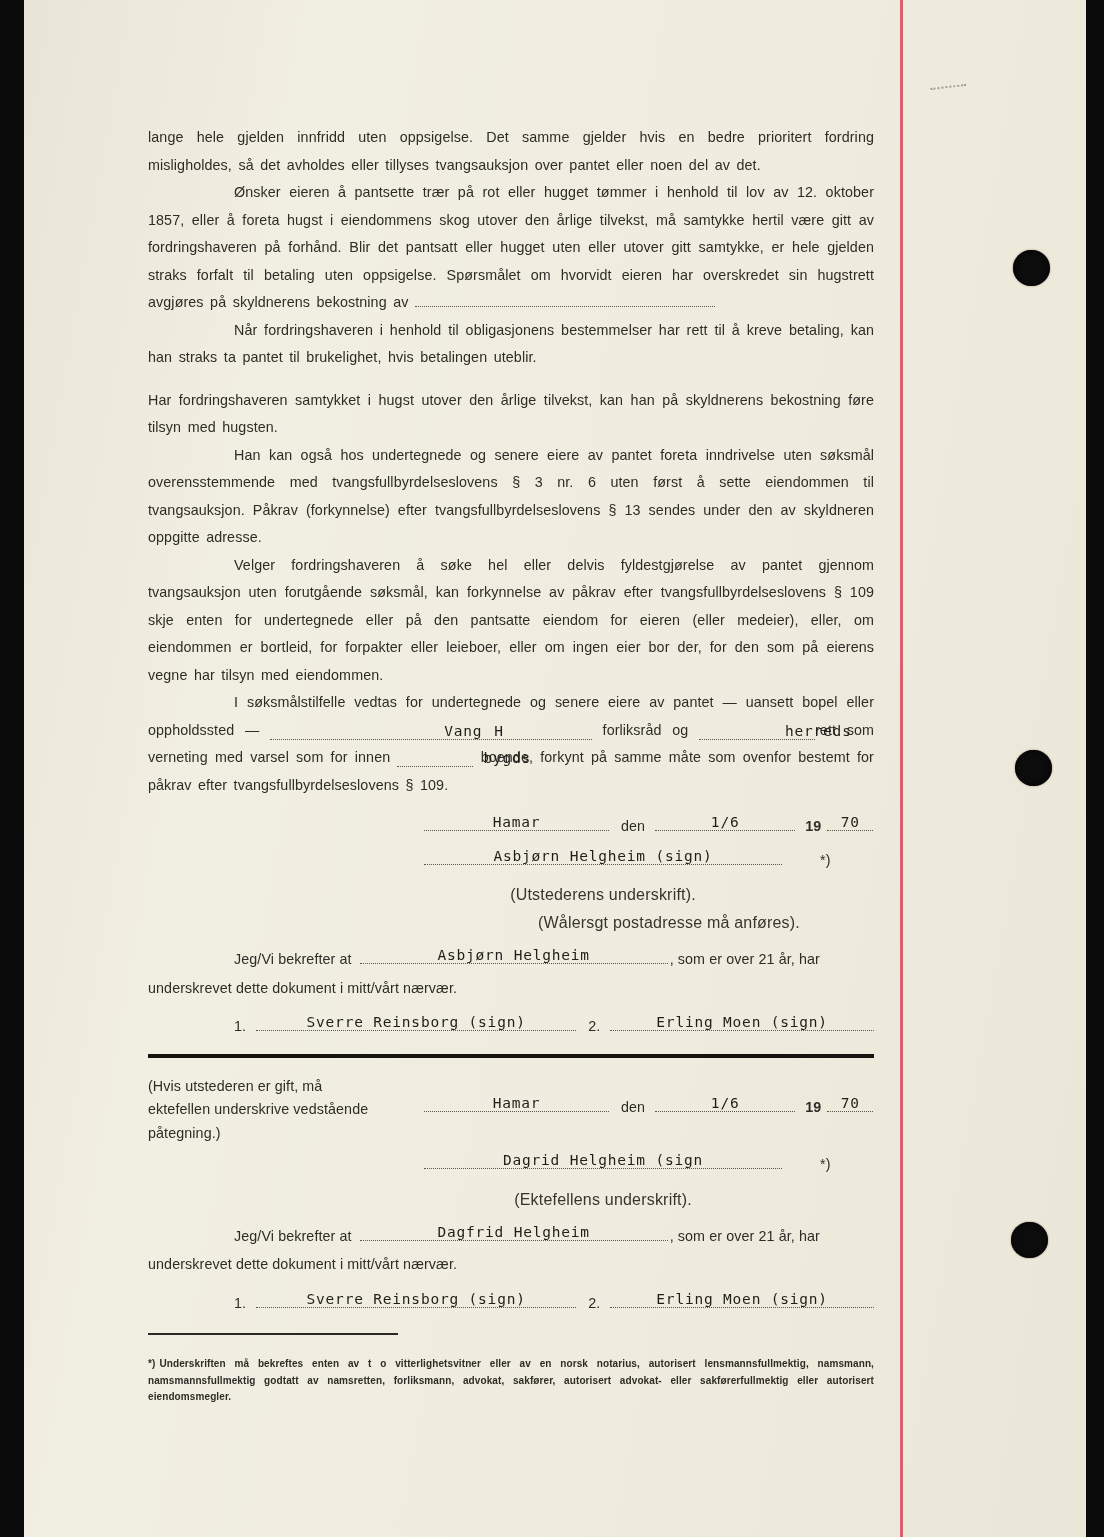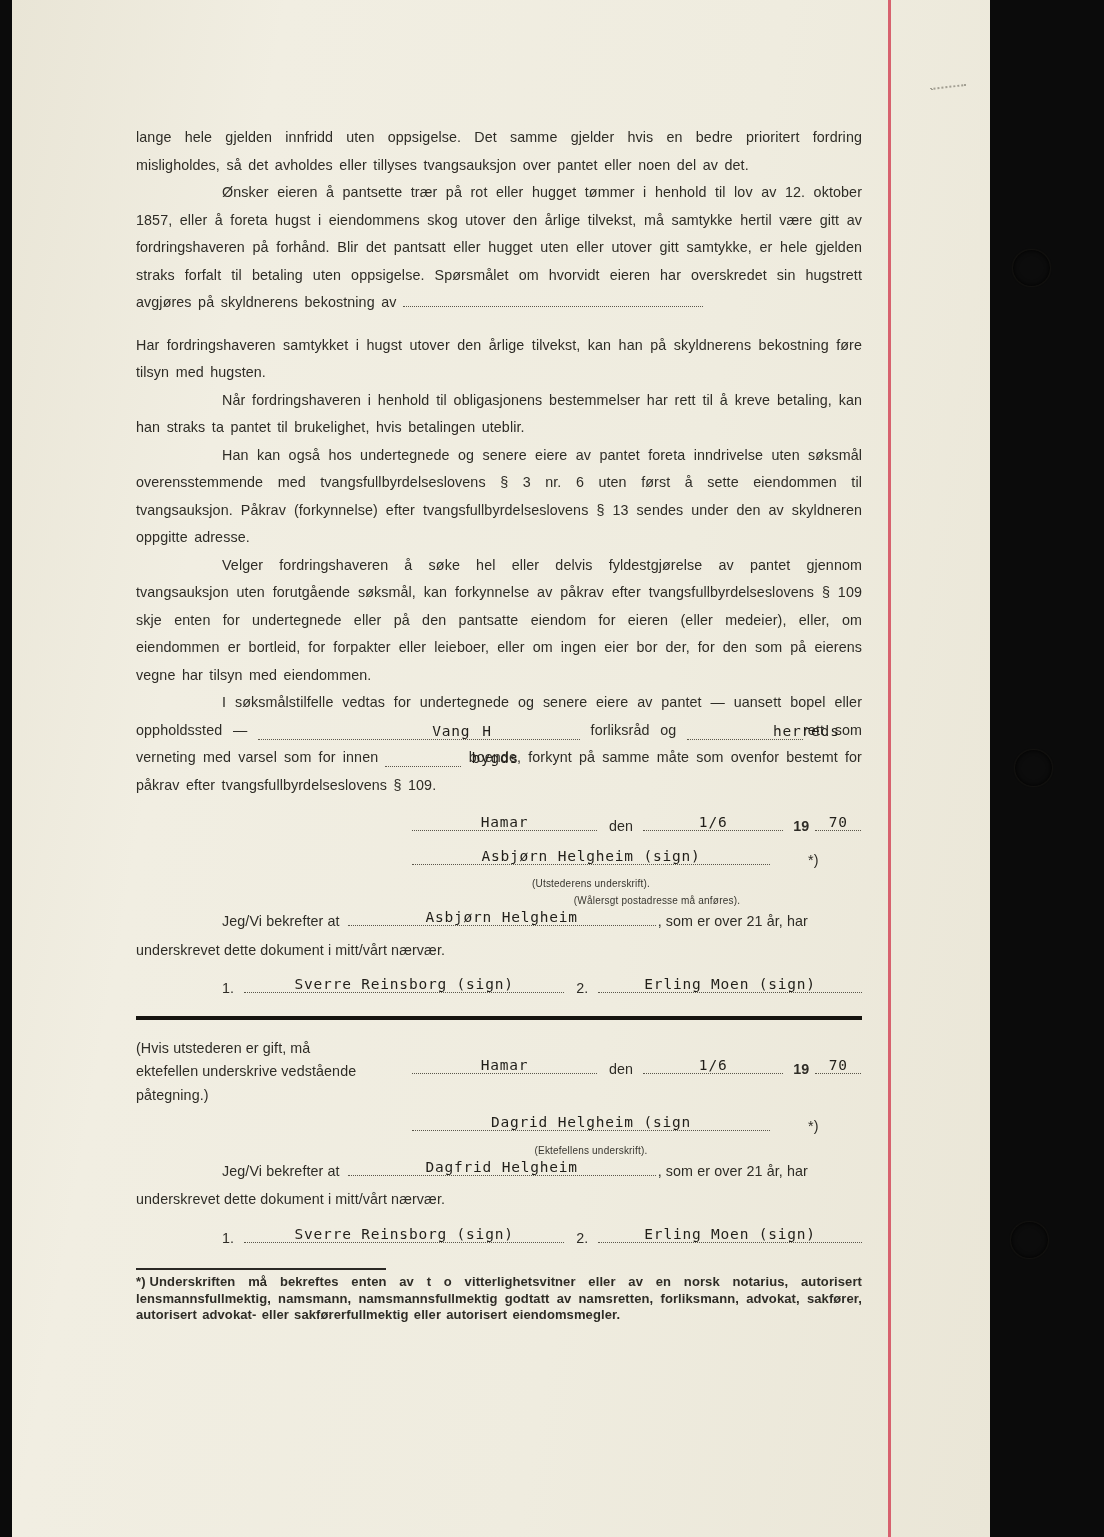--- a/index.html
+++ b/index.html
@@ -7,22 +7,22 @@
   body { font-family:"Liberation Sans", sans-serif; }
 
   .scan {
     position:relative;
     width:1104px; height:1537px;
     background:#0b0b0b;
     overflow:hidden;
   }
 
   .paper {
-    position:absolute; left:12px; top:0;
-    width:978px; height:1537px;
+    position:absolute; left:24px; top:0;
+    width:1062px; height:1537px;
     background:linear-gradient(100deg,#e9e5d6 0%, #f1eee2 22%, #efecdf 62%, #eae6d7 100%);
   }
 
   .red-line {
     position:absolute; left:876px; top:0;
     width:3px; height:100%;
     background:#d44f5e; opacity:.88;
   }
 
   .hole {
@@ -84,72 +84,72 @@
 
   .row { display:flex; align-items:flex-start; }
   .lbl { white-space:nowrap; }
   .den { margin:0 10px 0 12px; }
   .yr  { margin:0 6px 0 10px;font-weight:bold; }
   .ast { margin-left:10px; }
 
   .place-row  { margin-left:276px; margin-top:14px; }
   .sign-row   { margin-left:276px; margin-top:6px;gap:28px; }
   .cap {
-    font-size:10px; line-height:15px; color:#37352e;
-    letter-spacing:.2px; margin-top:2px;
+    font-size:16px; line-height:15px; color:#37352e;
+    letter-spacing:.2px; margin-top:13px;
   }
   .cap-sign { margin-left:276px; width:358px; text-align:center; }
   .adr-row  { margin-left:276px; margin-top:15px; }
   .adr-row .lbl { margin-right:10px; }
   .cap-adr  { margin-left:316px; width:410px; text-align:center; }
 
-  .confirm-row { margin-left:86px; }
+  .confirm-row { margin-left:86px; margin-top:16px; }
   .confirm-row .prefix { margin-right:8px; }
   .confirm-row .suffix { margin-left:2px; }
   .confirm-line2 { margin-top:1px; }
 
   .witness-row { margin-left:86px; margin-top:11px; }
   .witness-row .n1 { margin-right:10px; }
   .witness-row .n2 { margin:0 10px 0 12px; }
 
   .divider { margin-top:13px; border-top:4px solid #16140f; width:726px; }
 
   .spouse-top { display:flex; align-items:flex-start; margin-top:17px; }
   .spouse-note { width:230px; line-height:23.5px; }
   .spouse-right { flex:1; margin-left:46px; }
   .spouse-statement { padding-left:52px; line-height:23px; }
   .place-row2 { margin-top:19px; }
 
   .fn-rule { margin-top:16px; width:250px; border-top:2px solid #2b2925; }
   .footnote {
-    margin-top:4px;
-    font-size:13px; line-height:16.5px;
+    margin-top:21px;
+    font-size:10px; line-height:16.5px;
     font-weight:bold; color:#2e2c26;
     text-align:justify; word-spacing:1.5px;
   }
   .fn-marker { margin-right:4px; }
 </style>
 </head>
 <body>
 
 <div class="scan">
   <div class="paper">
 
     <div class="red-line"></div>
 
     <div class="content">
 
       <p class="para">lange hele gjelden innfridd uten oppsigelse. Det samme gjelder hvis en bedre prioritert fordring misligholdes, så det avholdes eller tillyses tvangsauksjon over pantet eller noen del av det.</p>
 
       <p class="para indent"><span>Ønsker eieren å pantsette trær på rot eller hugget tømmer i henhold til lov av 12. oktober 1857, eller å foreta hugst i eiendommens skog utover den årlige tilvekst, må samtykke hertil være gitt av fordringshaveren på forhånd. Blir det pantsatt eller hugget uten eller utover gitt samtykke, er hele gjelden straks forfalt til betaling uten oppsigelse. Spørsmålet om hvorvidt eieren har overskredet sin hugstrett avgjøres på skyldnerens bekostning av</span>
         <span class="fill f-rest"></span></p>
 
+      <p class="para indent">Når fordringshaveren i henhold til obligasjonens bestemmelser har rett til å kreve betaling, kan han straks ta pantet til brukelighet, hvis betalingen uteblir.</p>
+
       <p class="para gap-top">Har fordringshaveren samtykket i hugst utover den årlige tilvekst, kan han på skyldnerens bekostning føre tilsyn med hugsten.</p>
-
-      <p class="para indent">Når fordringshaveren i henhold til obligasjonens bestemmelser har rett til å kreve betaling, kan han straks ta pantet til brukelighet, hvis betalingen uteblir.</p>
 
       <p class="para indent">Han kan også hos undertegnede og senere eiere av pantet foreta inndrivelse uten søksmål overensstemmende med tvangsfullbyrdelseslovens § 3 nr. 6 uten først å sette eiendommen til tvangsauksjon. Påkrav (forkynnelse) efter tvangsfullbyrdelseslovens § 13 sendes under den av skyldneren oppgitte adresse.</p>
 
       <p class="para indent">Velger fordringshaveren å søke hel eller delvis fyldestgjørelse av pantet gjennom tvangsauksjon uten forutgående søksmål, kan forkynnelse av påkrav efter tvangsfullbyrdelseslovens § 109 skje enten for undertegnede eller på den pantsatte eiendom for eieren (eller medeier), eller, om eiendommen er bortleid, for forpakter eller leieboer, eller om ingen eier bor der, for den som på eierens vegne har tilsyn med eiendommen.</p>
 
 
       <p class="para indent"><span>I søksmålstilfelle vedtas for undertegnede og senere eiere av pantet — uansett bopel eller oppholdssted —</span>
         <span class="fill f-venue"><span class="typed">Vang H</span></span>
         <span>forliksråd og</span>
         <span class="fill f-court"><span class="typed">herreds</span></span><span>rett som verneting med varsel som for innen</span>

